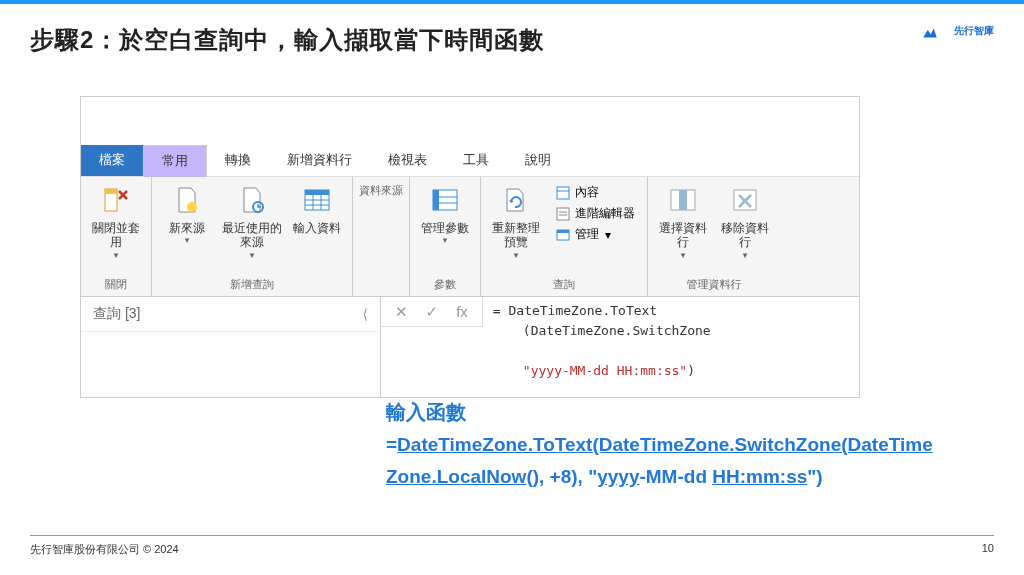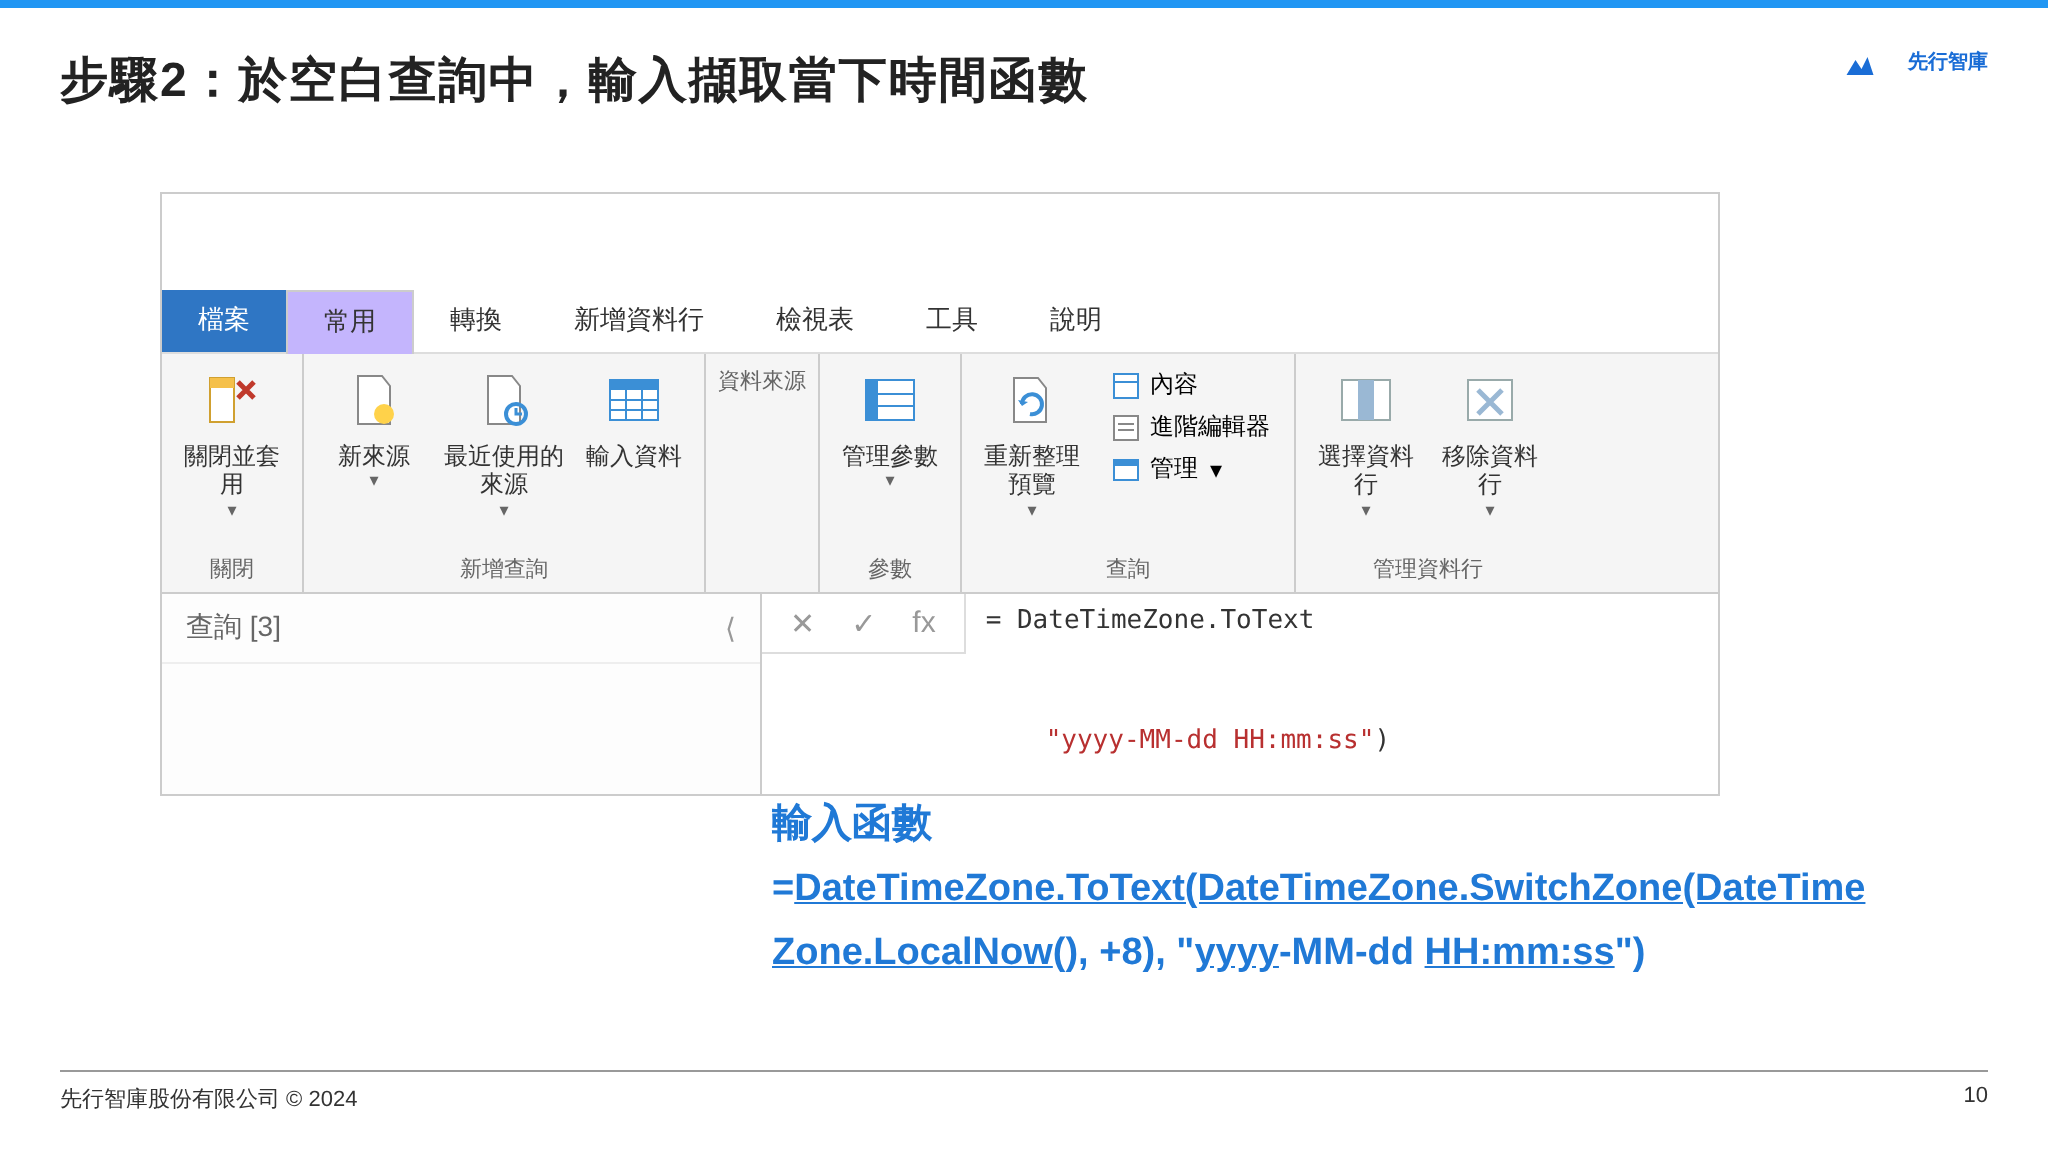--- a/index.html
+++ b/index.html
@@ -410,21 +410,21 @@
         </div>
       </div>
       <div class="formula-row">
         <div class="formula-tools">
           <span>✕</span>
           <span>✓</span>
           <span style="">fx</span>
         </div>
         <div class="formula-text">
           <span class="plain">= DateTimeZone.ToText</span><br>
-          <br>
+          <span class="plain" style="padding-left:30px">(DateTimeZone.SwitchZone</span><br>
           <br>
           <span style="padding-left:30px"><span class="str">"yyyy-MM-dd HH:mm:ss"</span><span class="plain">)</span></span>
         </div>
       </div>
     </div>
 
   </div>
 </div>
 
 <div class="annotation">

